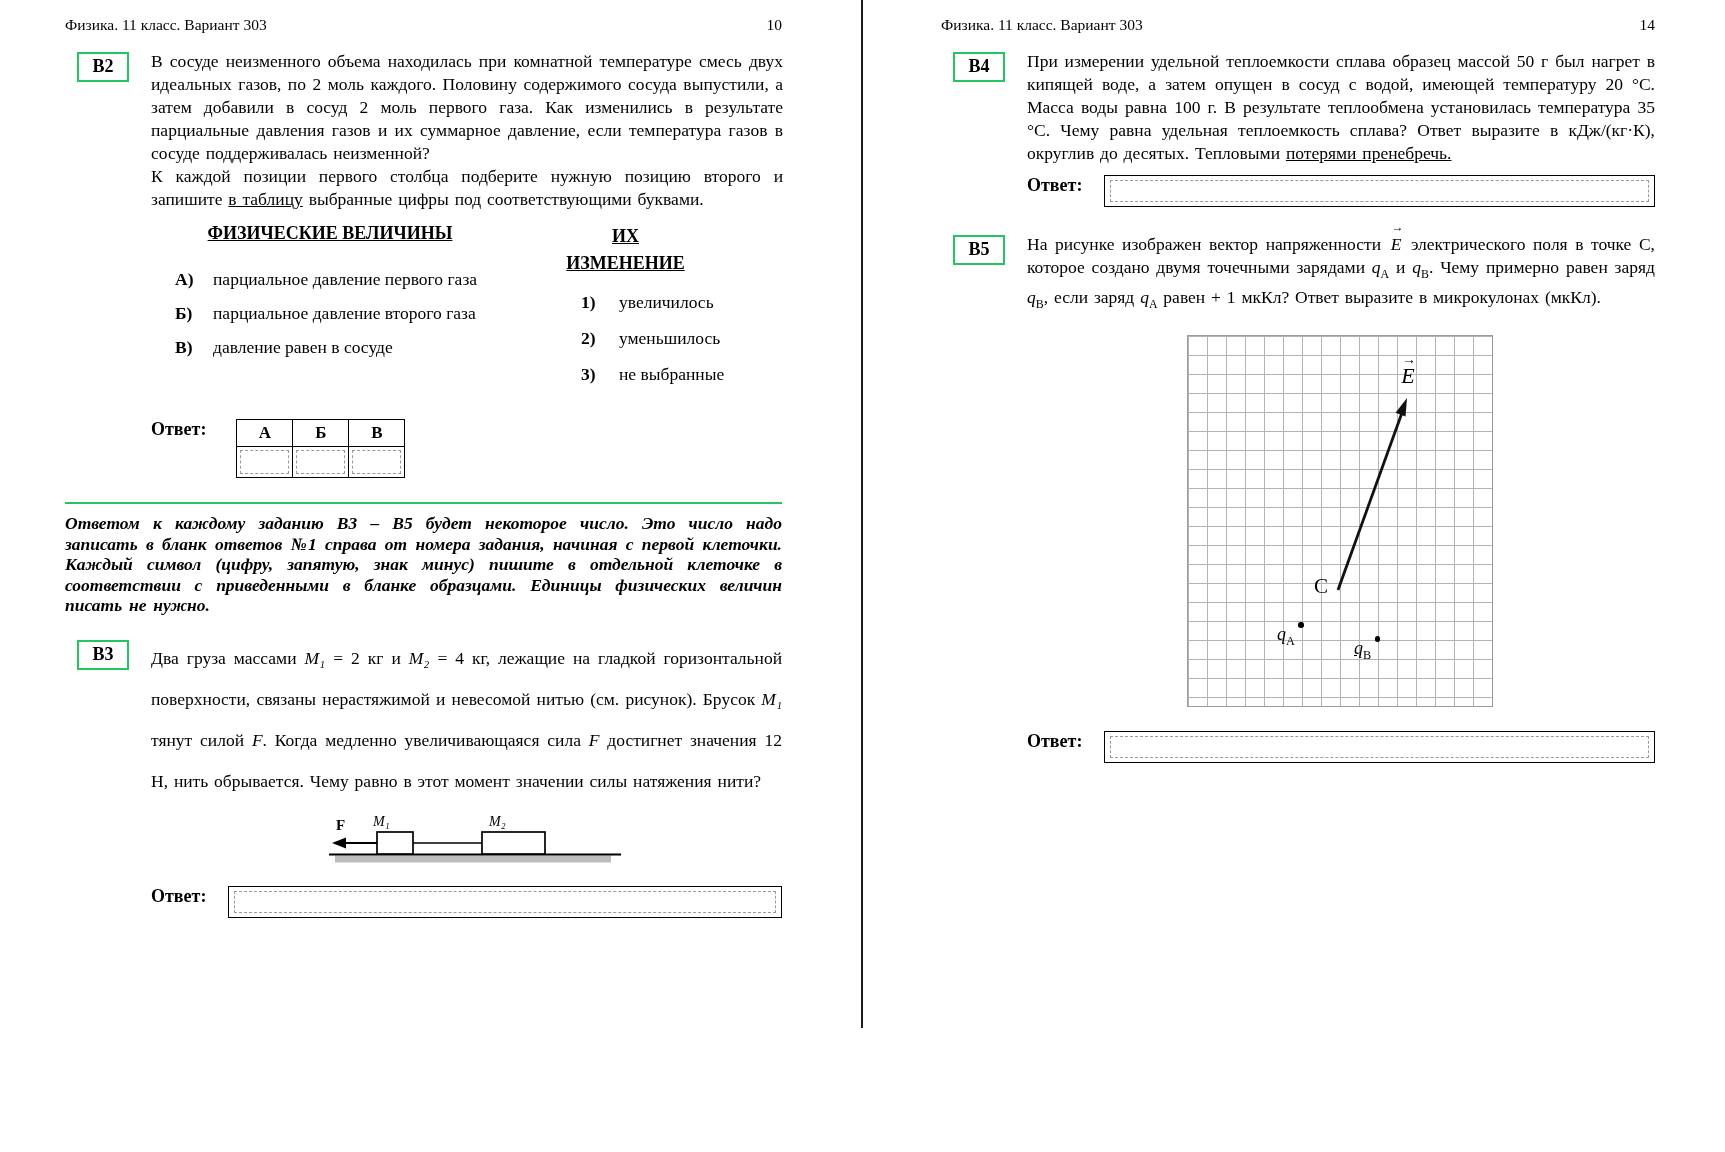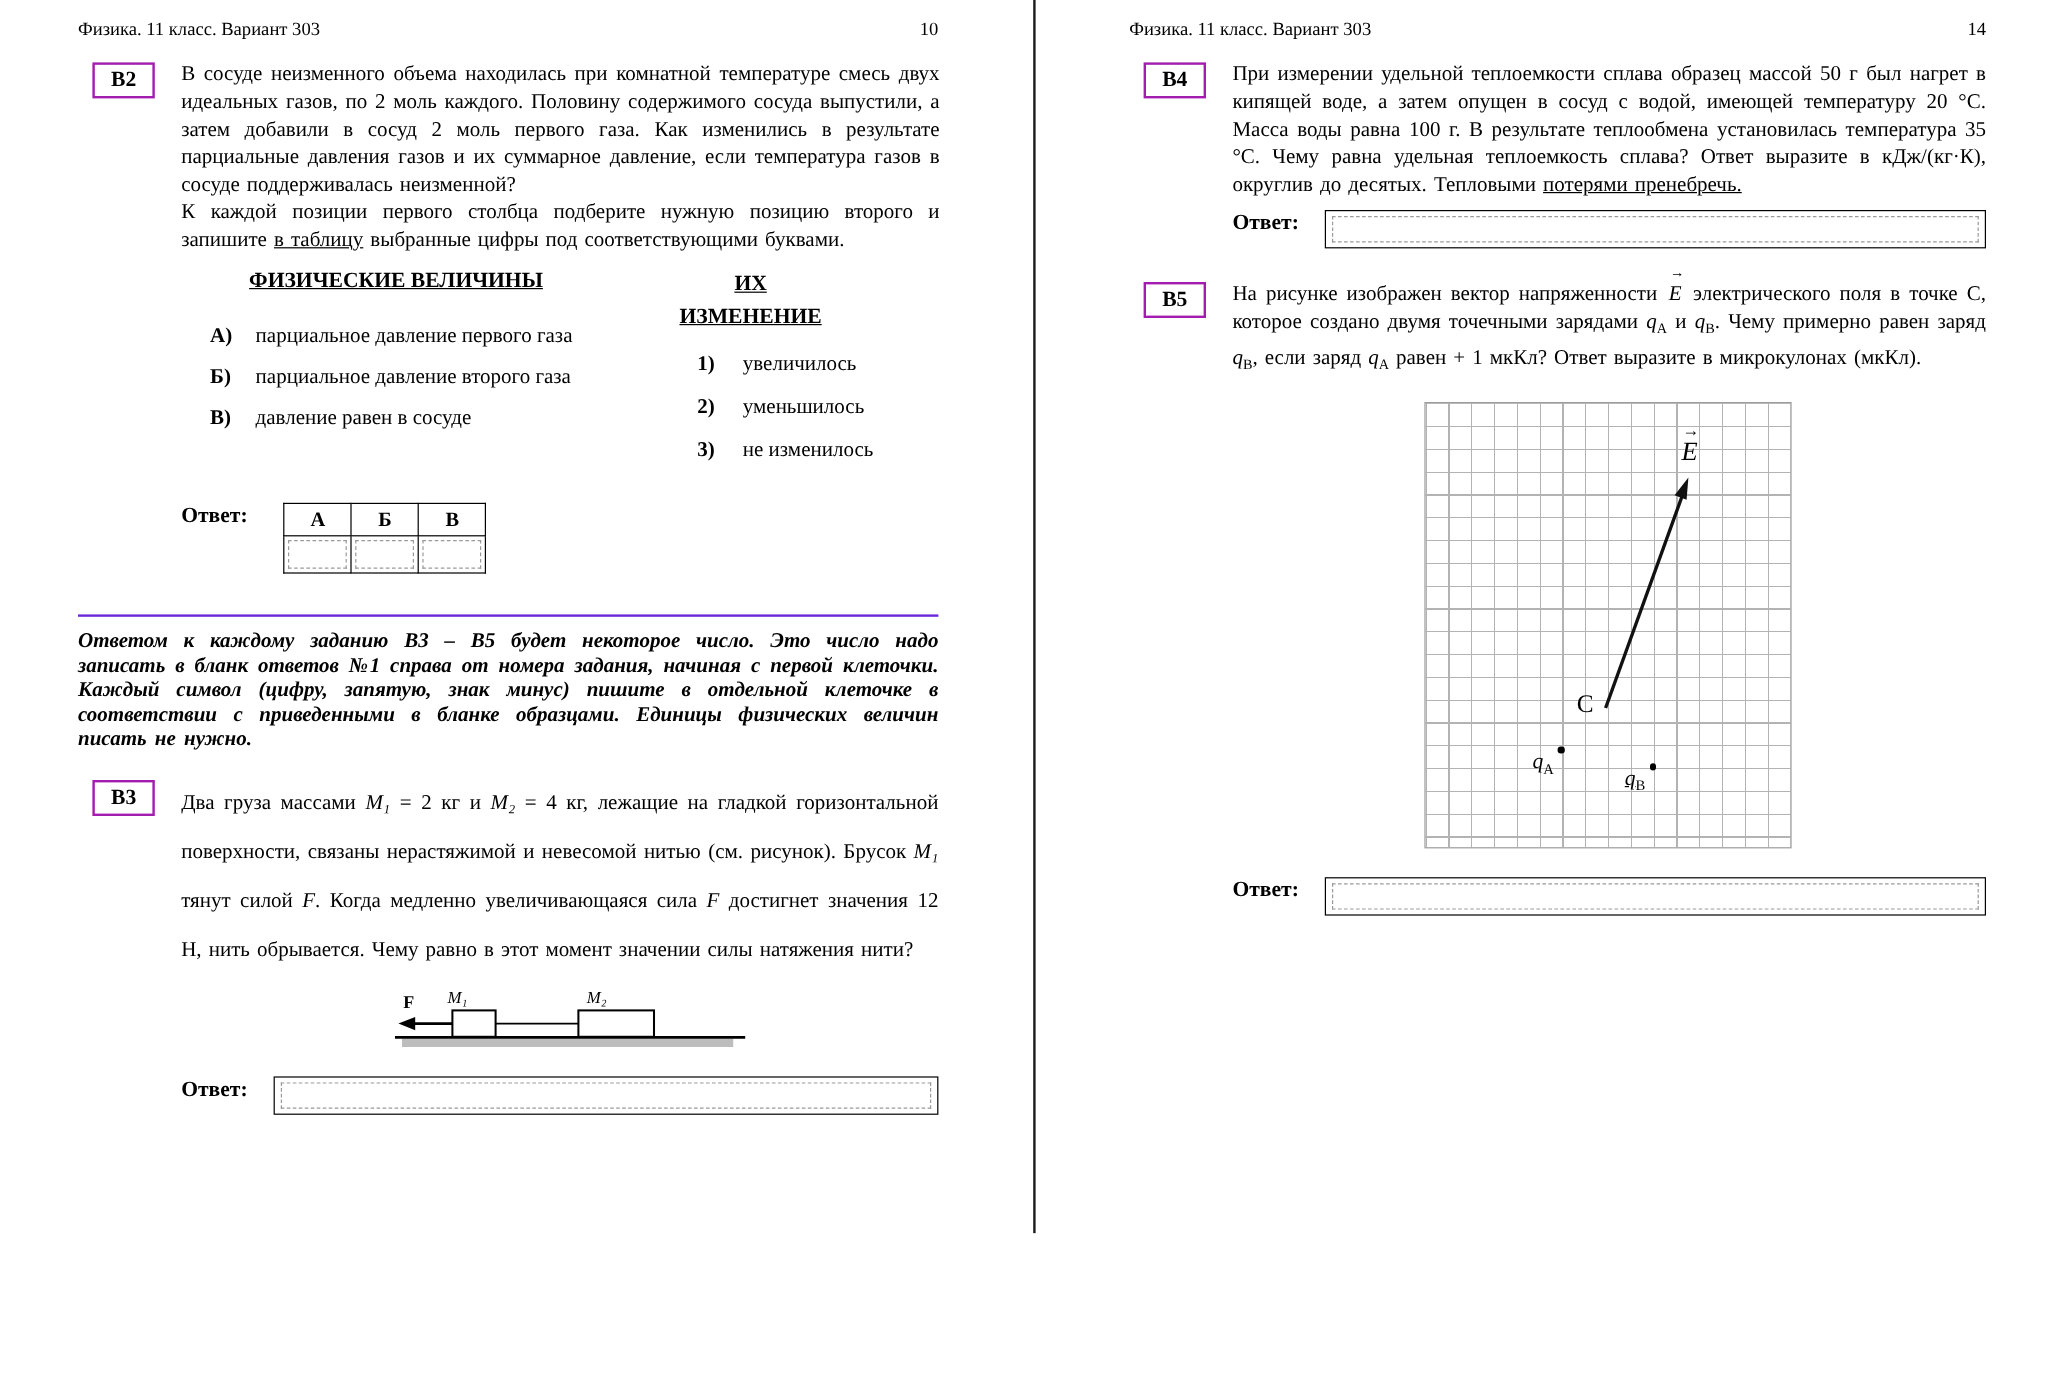--- a/index.html
+++ b/index.html
@@ -18,21 +18,21 @@
   .divider { width:2px; height:100%; background:#1c1c1c; flex:none; }
 
   .page-header {
     display:flex; justify-content:space-between;
     font-size:15.5px; margin-bottom:16px;
   }
 
   .task { display:flex; align-items:flex-start; }
   .task-label {
     flex:0 0 52px; margin-left:12px; margin-top:2px;
-    border:2px solid #a21caf;
+    border:2px solid #22c55e;
     text-align:center; font-weight:bold; font-size:18px;
     padding:2px 0 3px 0;
   }
   .task-body { flex:1; margin-left:22px; }
 
   .body-text {
     font-size:17.5px; line-height:23px;
     text-align:justify; word-spacing:1.5px;
   }
   .wide-lines { line-height:41px; }
@@ -68,21 +68,21 @@
   .dash-cell { width:100%; height:100%; border:1.4px dashed #9a9a9a; background:#fff; }
 
   .answer-field {
     flex:1; margin-left:22px; height:32px;
     border:1.9px solid #000; padding:4px 5px; background:#fff;
   }
   .answer-field-inner { width:100%; height:100%; border:1.2px dashed #9a9a9a; }
 
   
   .instruction {
-    margin-top:34px; border-top:2px solid #6d28d9; padding-top:9px;
+    margin-top:24px; border-top:2px solid #22c55e; padding-top:9px;
     font-weight:bold; font-style:italic;
     font-size:17.5px; line-height:20.5px;
     text-align:justify; word-spacing:2.5px;
   }
 
   
   .task-b3 { margin-top:22px; }
   .b3-figure { margin:8px 0 0 178px; }
   .b3-answer { margin-top:14px; }
 
@@ -155,21 +155,21 @@
             <div class="match-item">
               <span class="item-label">1)</span>
               <span class="item-text">увеличилось</span>
             </div>
             <div class="match-item">
               <span class="item-label">2)</span>
               <span class="item-text">уменьшилось</span>
             </div>
             <div class="match-item">
               <span class="item-label">3)</span>
-              <span class="item-text">не изменилось</span>
+              <span class="item-text">не выбранные</span>
             </div>
           </div>
         </div>
 
         <div class="answer-block b2-answer">
           <span class="answer-word">Ответ:</span>
           <table class="b2-table">
             <tbody>
                 <tr>
               <th>А</th>

